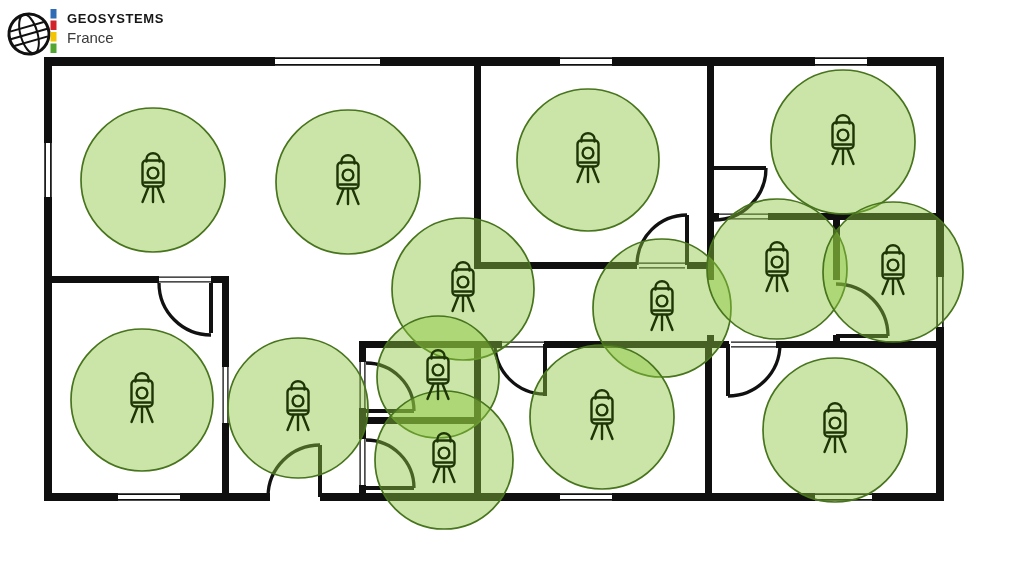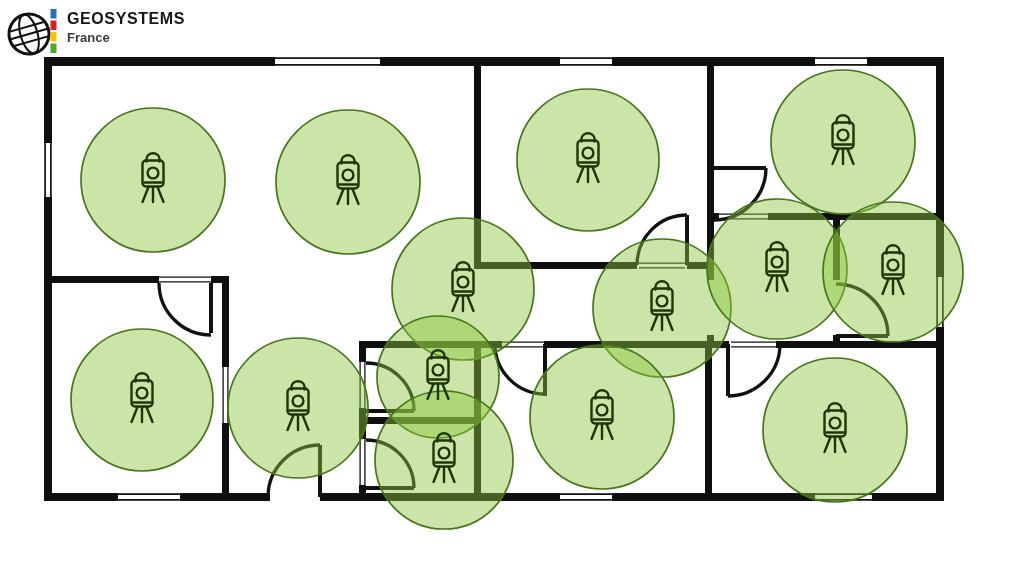--- a/index.html
+++ b/index.html
@@ -12,25 +12,25 @@
   }
   #plan{position:absolute;left:0;top:0;}
   .logo{
     position:absolute;left:5px;top:4px;
     display:flex;align-items:flex-start;
     z-index:5;
   }
   .logo-mark{display:block;}
   .logo-text{margin-left:8px;padding-top:4px;}
   .brand{
-    font-size:16px;font-weight:bold;color:#161616;
+    font-size:13px;font-weight:bold;color:#161616;
     letter-spacing:0.6px;line-height:21px;
   }
   .region{
-    font-size:13px;font-weight:bold;color:#3a3a3a;
+    font-size:15px;font-weight:normal;color:#3a3a3a;
     line-height:17px;
   }
 </style>
 </head>
 <body>
 
 <div class="stage">
 
   <div class="logo">
     <svg class="logo-mark" width="54" height="56" viewBox="0 0 54 56">

